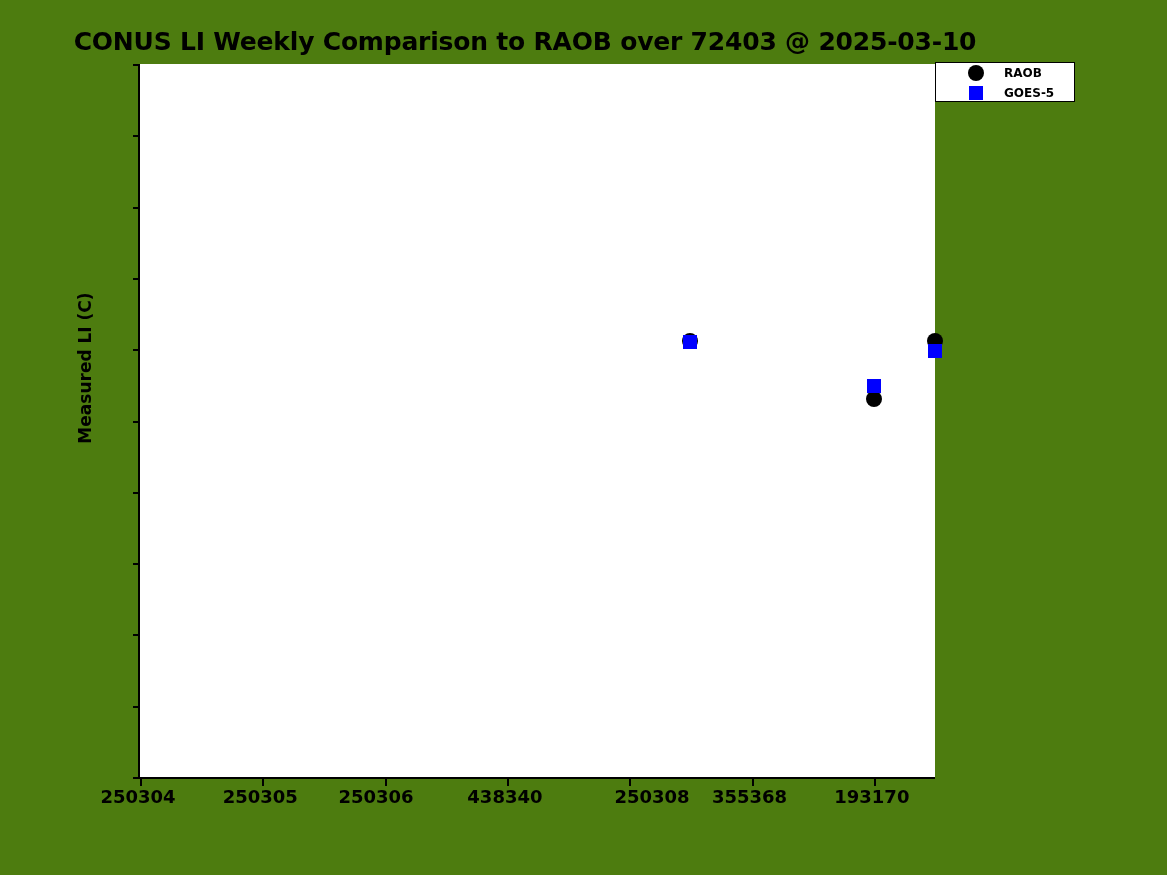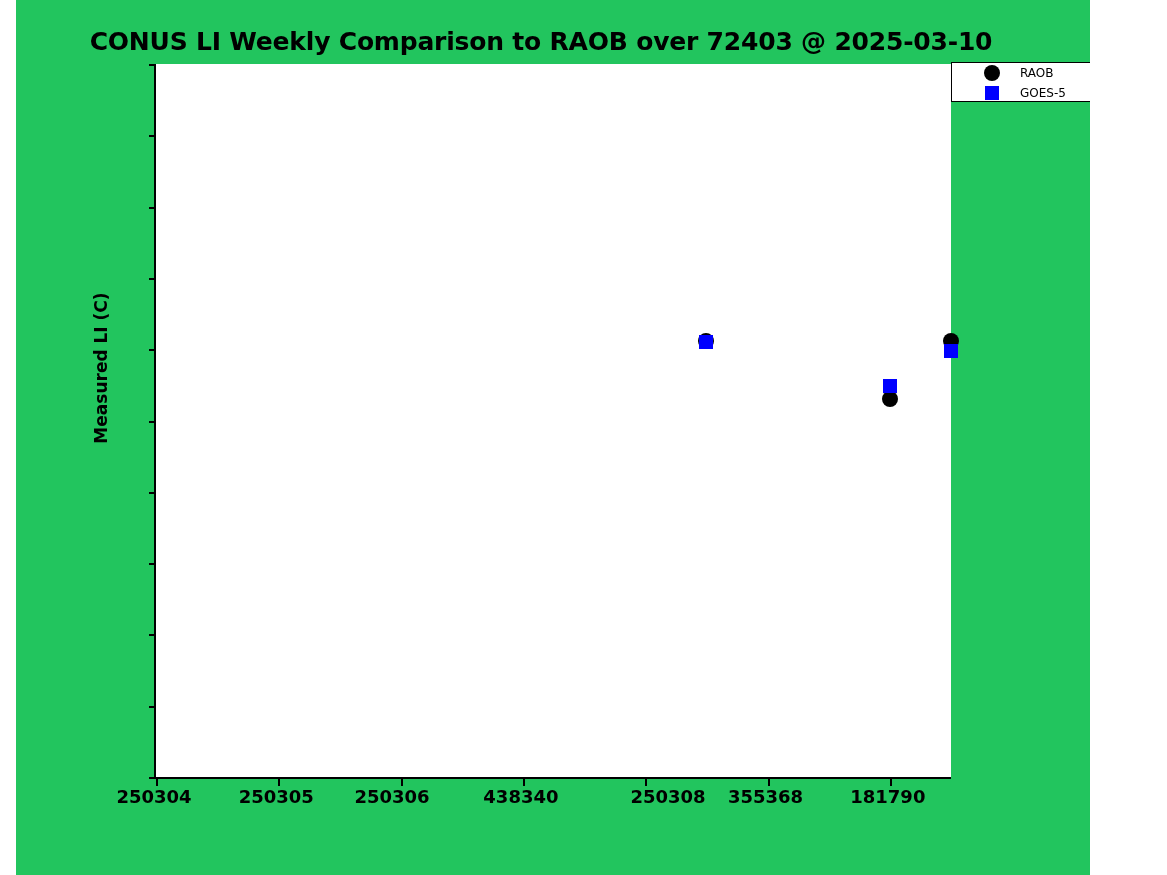--- a/index.html
+++ b/index.html
@@ -2,26 +2,25 @@
 <html><head>
 <meta charset="utf-8">
 <style>
   html, body {
     margin: 0;
     padding: 0;
     background: #ffffff;
   }
   #page {
     position: relative;
-    width: 1074px;
+    width: 1167px;
     height: 875px;
-    background: #22c55e;
+    background: #4d7c0f;
     font-family: "DejaVu Sans", sans-serif;
     overflow: hidden;
-    margin-left: 16px;
   }
 
   
   #chart-title {
     position: absolute;
     left: 0;
     top: 27px;
     width: 1050px;
     text-align: center;
     font-size: 25px;
@@ -163,41 +162,41 @@
     left: 50%;
     top: 50%;
     transform: translate(-50%, -50%);
   }
   .legend-text {
     position: absolute;
     left: 68px;
     top: 50%;
     transform: translateY(-50%);
     font-size: 12px;
-    font-weight: normal;
+    font-weight: bold;
     color: #000000;
     white-space: nowrap;
     text-align: center;
   }
 </style>
 </head>
 <body>
 
 <div id="page">
 
   <div id="chart-title">CONUS LI Weekly Comparison to RAOB over 72403 @ 2025-03-10</div>
 
   <div id="xtick-labels">
       <div class="xtick-label" style="left: 0px;">250304</div>
       <div class="xtick-label" style="left: 122.308px;">250305</div>
       <div class="xtick-label" style="left: 238px; text-align: right;">250306</div>
       <div class="xtick-label" style="left: 366.923px;">438340</div>
       <div class="xtick-label" style="left: 514px;">250308</div>
       <div class="xtick-label" style="left: 611.538px;">355368</div>
-      <div class="xtick-label" style="left: 733.846px;">181790</div>
+      <div class="xtick-label" style="left: 733.846px;">193170</div>
     </div>
 
   <div id="plot-area">
       <div class="ytick" style="top: 0px;"></div>
       <div class="ytick" style="top: 71.3px;"></div>
       <div class="ytick" style="top: 142.6px;"></div>
       <div class="ytick" style="top: 213.9px;"></div>
       <div class="ytick" style="top: 285.2px;"></div>
       <div class="ytick" style="top: 356.5px;"></div>
       <div class="ytick" style="top: 427.8px;"></div>

